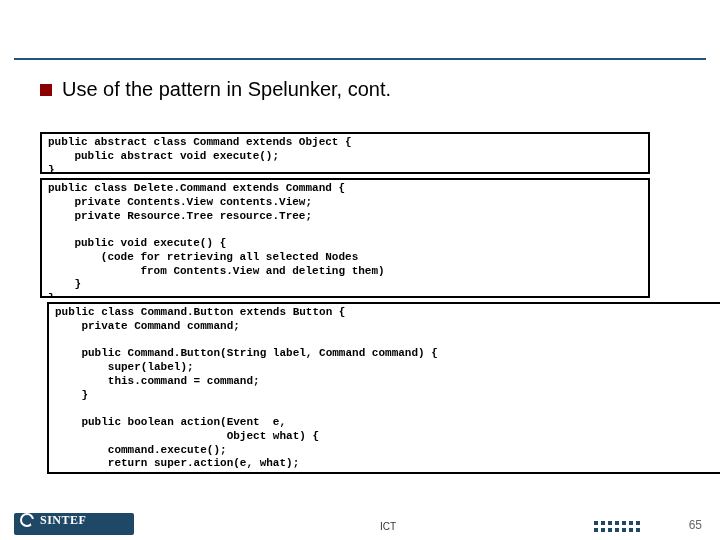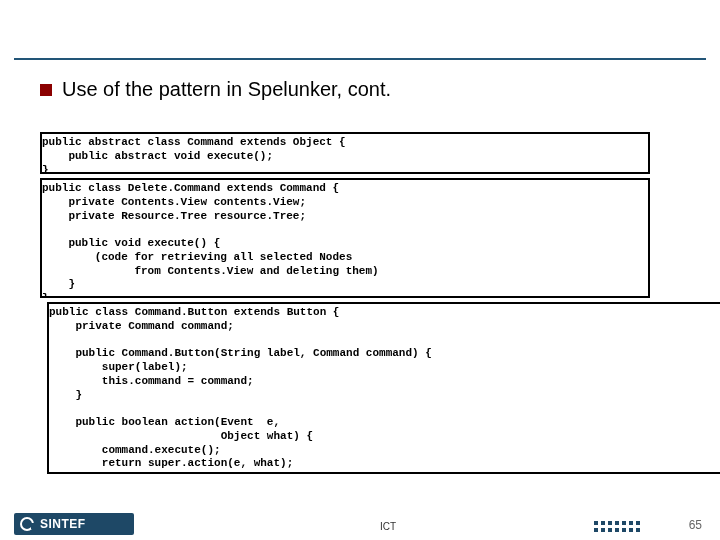--- a/index.html
+++ b/index.html
@@ -6,27 +6,27 @@
   html, body { width: 720px; height: 540px; background: #fff; font-family: Arial, Helvetica, sans-serif; }
   .slide { position: relative; width: 720px; height: 540px; }
   .title { position: absolute; left: 32px; top: 18px; font-size: 28px; font-weight: bold; color: #000; }
   .rule { position: absolute; left: 14px; right: 14px; top: 58px; height: 2px; background: #225577; }
   .b1 { position: absolute; left: 40px; top: 78px; display: flex; align-items: flex-start; text-align: right; }
   .b1 .sq { width: 12px; height: 12px; background: #8b0000; margin-top: 6px; margin-right: 10px; flex: 0 0 auto; }
   .b1 .txt { font-size: 20px; color: #000; }
   .b2 { position: absolute; left: 80px; top: 106px; display: flex; align-items: flex-start; }
   .b2 .sq { width: 9px; height: 9px; background: #000; margin-top: 6px; margin-right: 8px; flex: 0 0 auto; }
   .b2 .txt { font-size: 17px; color: #000; }
-  .codebox { position: absolute; border: 2px solid #000; background: #fff; font-family: "Courier New", monospace; font-size: 11px; font-weight: bold; line-height: 1.25; white-space: pre; padding: 2px 0; overflow: hidden; }
+  .codebox { position: absolute; border: 2px solid #000; background: #fff; font-family: "Courier New", monospace; font-size: 11px; font-weight: bold; line-height: 1.25; white-space: pre; padding: 2px 6px; overflow: hidden; }
   .c1 { left: 40px; top: 132px; width: 610px; height: 42px; }
   .c2 { left: 40px; top: 178px; width: 610px; height: 120px; }
   .c3 { left: 47px; top: 302px; width: 718px; height: 172px; }
   .footer { position: absolute; left: 0; right: 0; bottom: 0; height: 30px; background: #fff; }
   .logo { position: absolute; left: 14px; bottom: 6px; display: flex; align-items: center; height: 20px; }
-  .logo-badge { width: 120px; height: 22px; background: #1e4866; border-radius: 2px; display: flex; align-items: center; }
+  .logo-badge { width: 120px; height: 22px; background: #1e4866; border-radius: 2px; display: flex; align-items: flex-start; font-family: Liberation Serif, serif; }
   .logo-circle { width: 14px; height: 14px; border-radius: 50%; border: 2px solid #fff; margin-left: 6px; position: relative; }
   .logo-circle::after { content: ""; position: absolute; right: -2px; top: 4px; width: 3px; height: 6px; background: #1e4866; }
   .logo-text { color: #fff; font-weight: bold; font-size: 12px; margin-left: 6px; letter-spacing: 0.5px; }
   .ict { position: absolute; bottom: 8px; left: 50%; transform: translateX(20px); font-size: 10px; color: #333; }
   .dots { position: absolute; bottom: 8px; right: 80px; display: grid; grid-template-columns: repeat(7, 4px); grid-template-rows: repeat(2, 4px); gap: 3px; }
   .dots span { width: 4px; height: 4px; background: #1e4866; }
   .pageno { position: absolute; right: 18px; bottom: 8px; font-size: 12px; color: #666; }
 </style>
 </head>
 <body>

